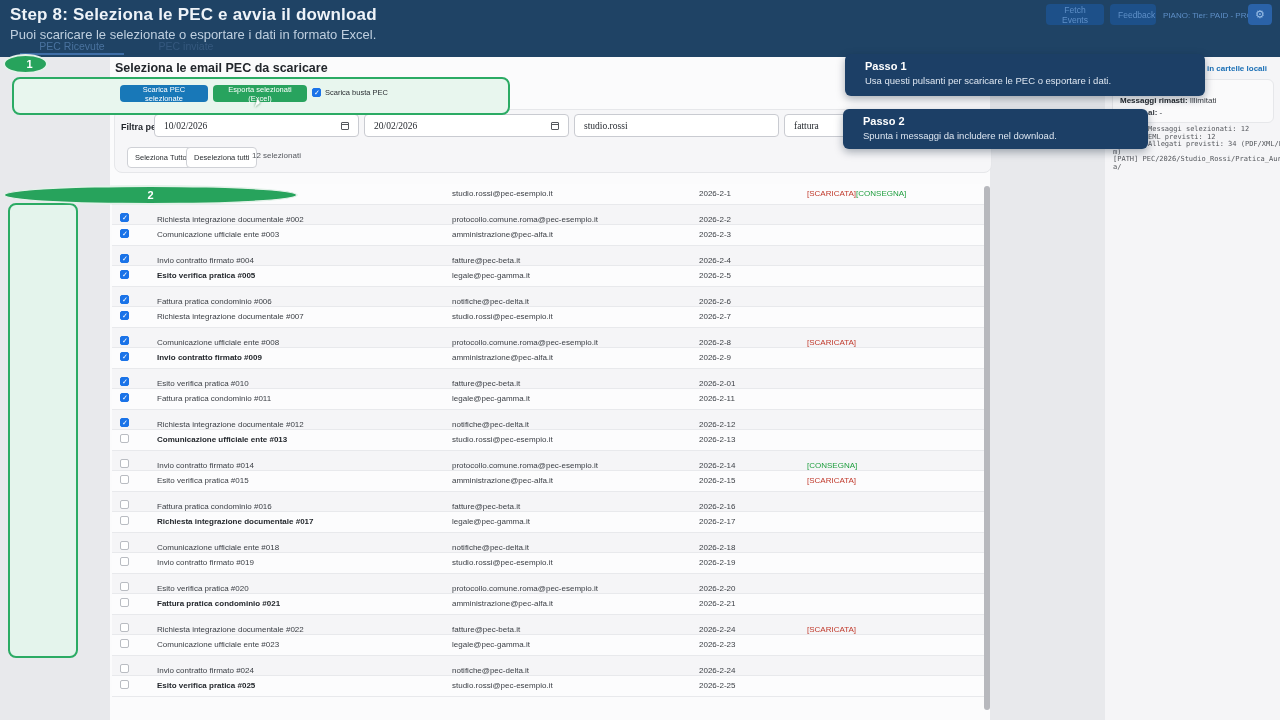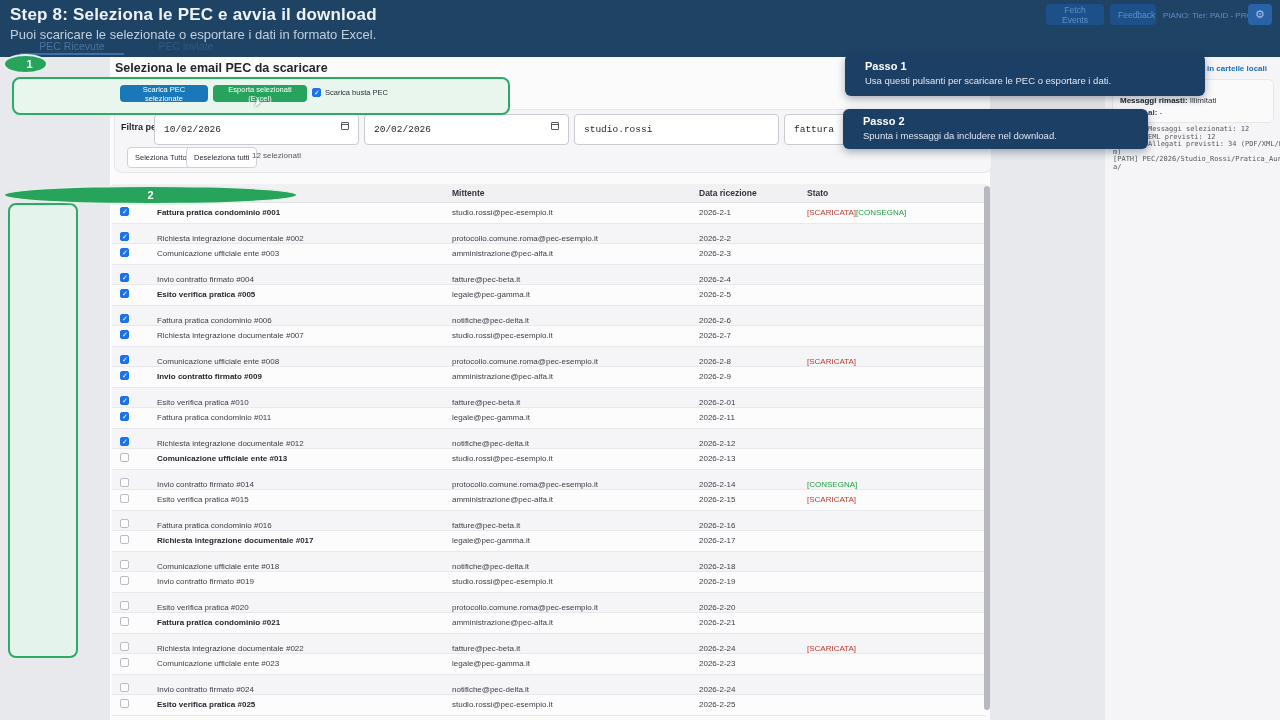--- a/index.html
+++ b/index.html
@@ -42,21 +42,21 @@
   .cursor-ico { position:absolute; left:256px; top:99px; width:0; height:0; border-left:4px solid #fff; border-top:3px solid transparent; border-bottom:6px solid transparent; filter:drop-shadow(0 0 1px #27763f); transform:rotate(18deg); z-index:11; }
   .busta { position:absolute; left:312px; top:88px; z-index:10; display:flex; align-items:center; gap:4px; }
   .cb { display:inline-block; width:9px; height:9px; border:1px solid #b9bcc2; border-radius:2px; background:#fff; position:relative; flex:none; }
   .cb.on { background:#1a73e8; border-color:#1a73e8; }
   .cb.on::after { content:"✓"; position:absolute; left:1px; top:-1px; color:#fff; font-size:7px; line-height:9px; }
   .busta-label { font-size:7.5px; color:#2b2f33; }
 
   
   .fpanel { position:absolute; left:114px; top:109px; width:878px; height:64px; background:#f6f6f8; border:1px solid #e6e7ea; border-radius:8px; }
   .flabel { position:absolute; left:121px; top:122px; font-size:9px; font-weight:bold; color:#1f2329; }
-  .finput { position:absolute; top:114px; height:31px; background:#fff; border:1px solid #c9cbd1; border-radius:4px; font-size:9.5px; color:#1f2329; font-family:Liberation Mono, monospace; padding:0 9px; }
+  .finput { position:absolute; top:114px; height:23px; background:#fff; border:1px solid #c9cbd1; border-radius:4px; font-size:9.5px; color:#1f2329; font-family:Liberation Serif, serif; padding:0 9px; }
   .finput.d1 { left:154px; width:205px; }
   .finput.d2 { left:364px; width:205px; }
   .finput.s1 { left:574px; width:205px; }
   .finput.s2 { left:784px; width:201px; }
   .cal-ico { position:absolute; top:122px; width:8px; height:8px; border:1px solid #55585e; border-radius:1px; }
   .cal-ico::before { content:""; position:absolute; left:0; right:0; top:1px; height:1px; background:#55585e; }
   .cal-ico.i1 { left:341px; } .cal-ico.i2 { left:551px; }
   .sel-btn { position:absolute; top:147px; height:21px; background:#fff; border:1px solid #cfd1d6; border-radius:4px; font-size:7.5px; color:#2b2f33; font-family:inherit; padding:0 7px; }
   .sel-btn.a { left:127px; } .sel-btn.b { left:186px; }
   .sel-count { position:absolute; left:252px; top:151px; font-size:8px; color:#55585e; }
@@ -132,27 +132,20 @@
   <input class="finput d2" value="20/02/2026" style="">
   <input class="finput s1" value="studio.rossi" style="">
   <input class="finput s2" value="fattura" style="">
   <span class="cal-ico i1"></span>
   <span class="cal-ico i2"></span>
   <button class="sel-btn a">Seleziona Tutto</button>
   <button class="sel-btn b">Deseleziona tutti</button>
   <div class="sel-count">12 selezionati</div>
 
   <div class="table">
-    <div class="thead">
-      <span class="c1">Seleziona</span>
-      <span class="c2">Oggetto</span>
-      <span class="c3">Mittente</span>
-      <span class="c4">Data ricezione</span>
-      <span class="c5">Stato</span>
-    </div>
     <div>
         <div class="trow">
           <span class="c1"><span class="cb on"></span></span>
           <span class="c2 b">Fattura pratica condominio #001</span>
           <span class="c3">studio.rossi@pec-esempio.it</span>
           <span class="c4">2026-2-1</span>
           <span class="c5"><span style="color: rgb(192, 57, 43);">[SCARICATA]</span><span style="color: rgb(30, 158, 62);">[CONSEGNA]</span></span>
         </div>
         <div class="trow alt">
           <span class="c1"><span class="cb on"></span></span>

